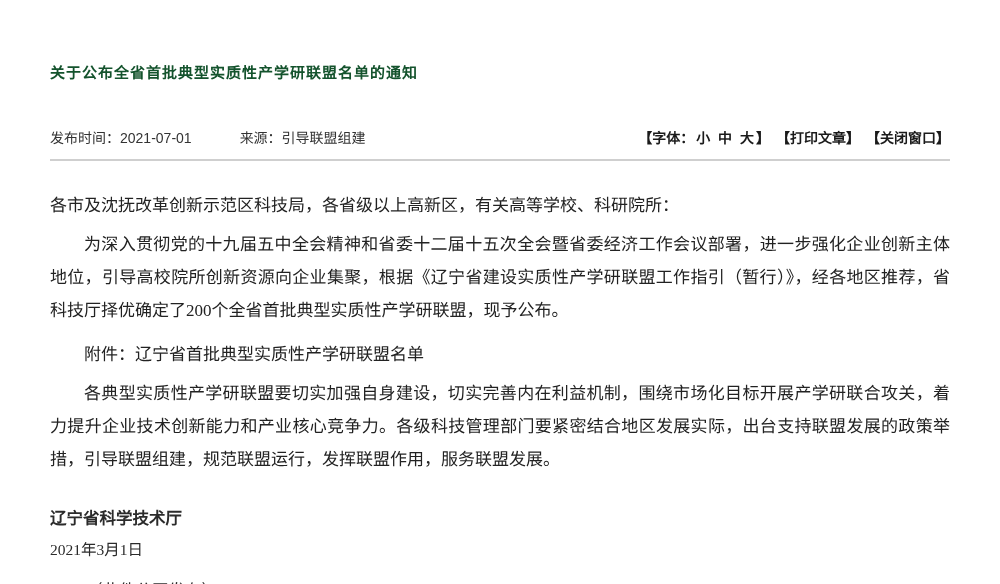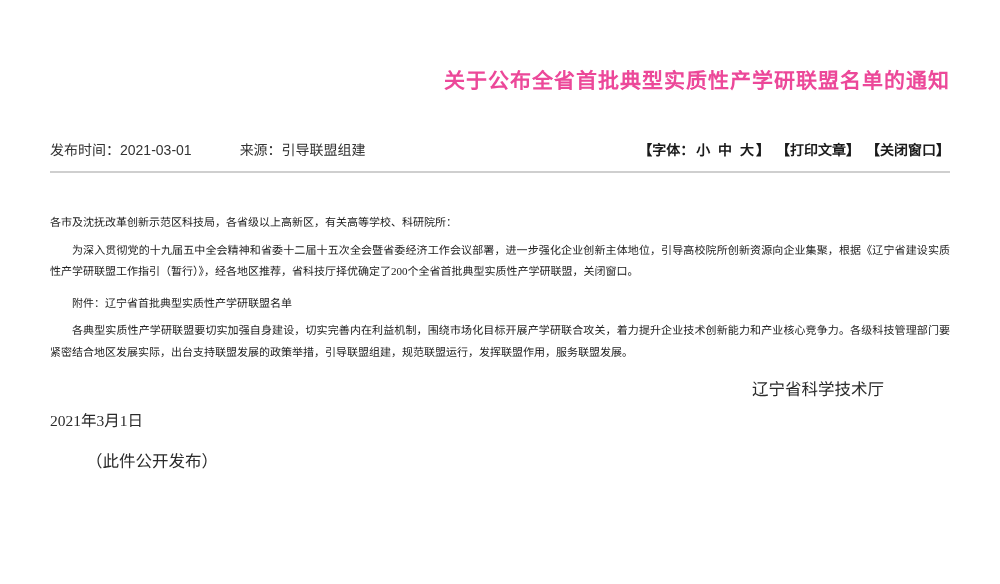--- a/index.html
+++ b/index.html
@@ -15,24 +15,24 @@
     overflow: hidden;
   }
   .page {
     position: relative;
     width: 1000px;
     height: 584px;
     box-sizing: border-box;
     padding: 0 50px;
   }
   .doc-title {
-    text-align: right;
-    font-size: 21px;
+    text-align: left;
+    font-size: 15px;
     font-weight: bold;
-    color: #ec4899;
+    color: #14532d;
     letter-spacing: 1px;
     padding-top: 52px;
     line-height: 1.4;
   }
   .meta-bar {
     display: flex;
     align-items: center;
     margin-top: 44px;
     font-size: 14px;
     color: #333;
@@ -66,45 +66,46 @@
     padding: 0 2px;
     cursor: pointer;
   }
   .divider {
     height: 2px;
     background: #cfcfcf;
     width: 900px;
     margin: 0 auto;
   }
   .body-wrap {
-    padding-top: 39px;
-    font-size: 11px;
+    padding-top: 28px;
+    font-size: 17px;
     line-height: 1.95;
     color: #222;
     font-family: "Liberation Serif", serif;
   }
   .para {
     margin: 0 0 6px 0;
     text-align: justify;
     text-justify: inter-ideograph;
   }
   .indent {
     text-indent: 2em;
   }
   .attachment {
     margin-top: 10px;
     text-indent: 2em;
   }
   .signature {
-    margin-top: 10px;
-    text-align: right;
+    margin-top: 26px;
+    text-align: left;
     padding-right: 66px;
     font-size: 16.5px;
     line-height: 2.1;
     font-family: "Liberation Serif", serif;
+    font-weight: bold;
   }
   .sign-date {
     text-align: left;
     padding-right: 66px;
     font-size: 15.5px;
     font-family: "Liberation Serif", serif;
   }
   .footer-note {
     margin-top: 18px;
     padding-left: 36px;
@@ -114,35 +115,35 @@
 </style>
 </head>
 <body>
 
 <div class="page">
 
   <h1 class="doc-title">关于公布全省首批典型实质性产学研联盟名单的通知</h1>
 
   <div class="meta-bar">
     <div class="meta-left">
-      <span class="meta-publish">发布时间：2021-03-01</span>
+      <span class="meta-publish">发布时间：2021-07-01</span>
       <span class="meta-source">来源：引导联盟组建</span>
     </div>
     <div class="meta-right">
       <span class="grp font-size-group"><span>【字体：</span><span class="sz">小</span> <span class="sz">中</span> <span class="sz">大</span><span>】</span></span>
       <span class="grp">【打印文章】</span>
       <span class="grp">【关闭窗口】</span>
     </div>
   </div>
 
   <div class="divider"></div>
 
   <div class="body-wrap">
     <p class="para">各市及沈抚改革创新示范区科技局，各省级以上高新区，有关高等学校、科研院所：</p>
-    <p class="para indent">为深入贯彻党的十九届五中全会精神和省委十二届十五次全会暨省委经济工作会议部署，进一步强化企业创新主体地位，引导高校院所创新资源向企业集聚，根据《辽宁省建设实质性产学研联盟工作指引（暂行）》，经各地区推荐，省科技厅择优确定了200个全省首批典型实质性产学研联盟，关闭窗口。</p>
+    <p class="para indent">为深入贯彻党的十九届五中全会精神和省委十二届十五次全会暨省委经济工作会议部署，进一步强化企业创新主体地位，引导高校院所创新资源向企业集聚，根据《辽宁省建设实质性产学研联盟工作指引（暂行）》，经各地区推荐，省科技厅择优确定了200个全省首批典型实质性产学研联盟，现予公布。</p>
     <p class="para attachment">附件：辽宁省首批典型实质性产学研联盟名单</p>
     <p class="para indent">各典型实质性产学研联盟要切实加强自身建设，切实完善内在利益机制，围绕市场化目标开展产学研联合攻关，着力提升企业技术创新能力和产业核心竞争力。各级科技管理部门要紧密结合地区发展实际，出台支持联盟发展的政策举措，引导联盟组建，规范联盟运行，发挥联盟作用，服务联盟发展。</p>
   </div>
 
   <div class="signature">辽宁省科学技术厅</div>
   <div class="sign-date">2021年3月1日</div>
   <div class="footer-note">（此件公开发布）</div>
 
 </div>
 

